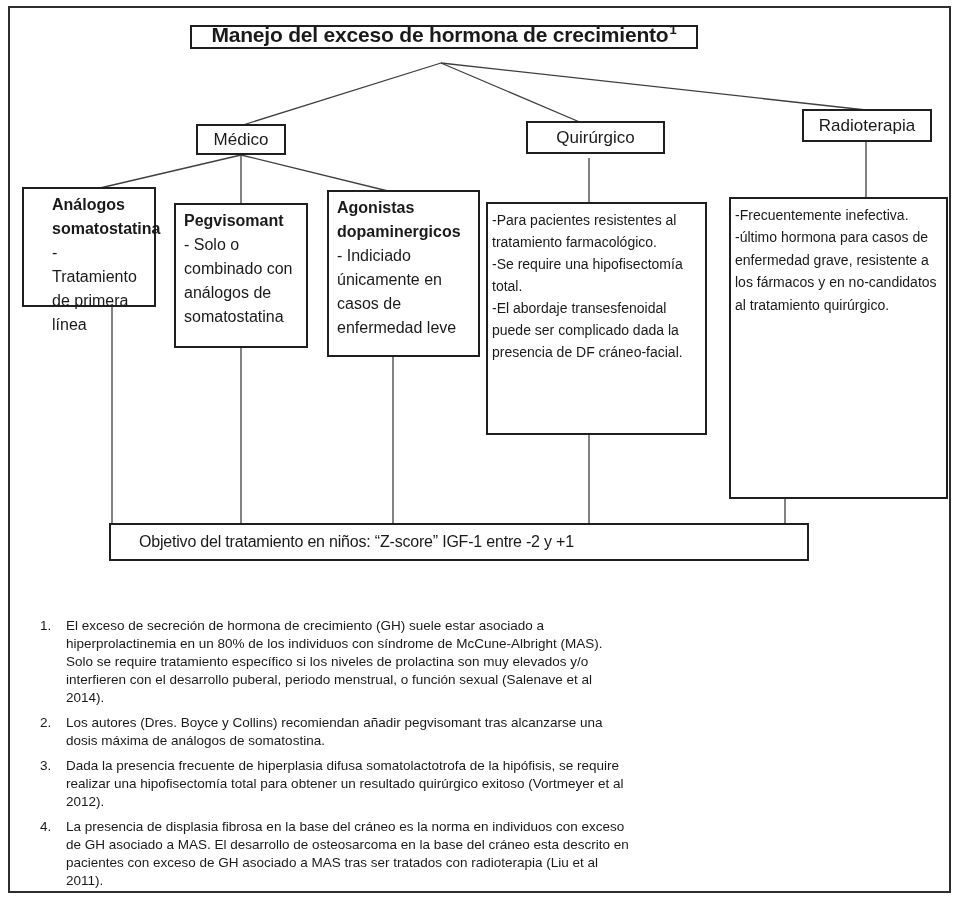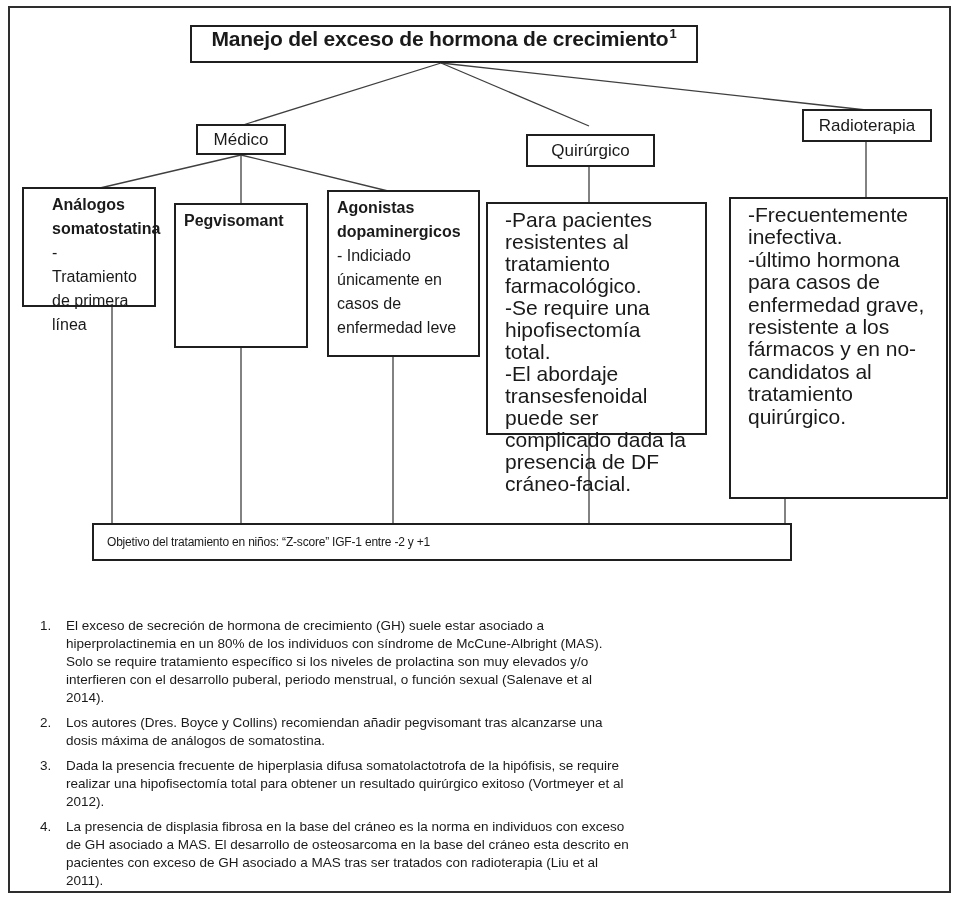--- a/index.html
+++ b/index.html
@@ -2,35 +2,35 @@
 <html><head>
 <meta charset="utf-8">
 <style>
   html,body{margin:0;padding:0;background:#fff;}
   body{font-family:"Liberation Sans","DejaVu Sans",sans-serif;color:#1a1a1a;}
   #stage{position:relative;width:960px;height:905px;background:#fff;overflow:hidden;}
   .outer-border{position:absolute;left:8px;top:6px;width:939px;height:883px;border:2px solid #2e2e2e;}
   svg.connectors{position:absolute;left:0;top:0;width:960px;height:905px;pointer-events:none;}
   svg.connectors line{stroke:#3f3f3f;stroke-width:1.3;}
   .node{position:absolute;border:2px solid #1f1f1f;background:#fff;box-sizing:border-box;}
-  .title-box{left:190px;top:25px;width:508px;height:38px;display:flex;align-items:flex-start;justify-content:center;font-size:21px;font-weight:bold;letter-spacing:-0.2px;}
+  .title-box{left:190px;top:25px;width:508px;height:24px;display:flex;align-items:flex-end;justify-content:center;font-size:21px;font-weight:bold;letter-spacing:-0.2px;}
   .title-box sup{font-size:0.62em;line-height:0;margin-left:1px;}
   .branch{display:flex;align-items:center;justify-content:center;font-size:17px;}
   .branch-medico{left:196px;top:124px;width:90px;height:31px;}
-  .branch-quirurgico{left:526px;top:134px;width:129px;height:33px;}
+  .branch-quirurgico{left:526px;top:121px;width:139px;height:33px;}
   .branch-radioterapia{left:802px;top:109px;width:130px;height:33px;}
   .leaf{font-size:16px;line-height:24px;padding:4px 8px;}
   .leaf .hdr{font-weight:bold;}
   .leaf-analogos{left:22px;top:187px;width:134px;height:120px;padding-left:28px;}
   .leaf-pegvisomant{left:174px;top:203px;width:134px;height:145px;}
   .leaf-agonistas{left:327px;top:190px;width:153px;height:167px;}
-  .detail{font-size:21px;line-height:22px;padding:5px 17px;}
+  .detail{font-size:14px;line-height:22px;padding:5px 4px;}
   .detail-quirurgico{left:486px;top:202px;width:221px;height:233px;}
   .detail-radioterapia{left:729px;top:197px;width:219px;height:302px;line-height:22.4px;}
-  .objective-box{left:92px;top:523px;width:700px;height:38px;display:flex;align-items:center;font-size:12px;padding-left:13px;letter-spacing:-0.2px;}
+  .objective-box{left:109px;top:523px;width:700px;height:38px;display:flex;align-items:center;font-size:16px;padding-left:28px;letter-spacing:-0.2px;}
   .footnotes{position:absolute;left:40px;top:617px;width:612px;font-size:13.5px;line-height:18px;}
   .footnote{display:flex;margin-bottom:7px;}
   .footnote .num{width:26px;flex:0 0 26px;}
   .footnote .txt{width:565px;}
 </style>
 </head>
 <body>
 
 <div id="stage">
   <div class="outer-border"></div>
@@ -65,20 +65,21 @@
     <span>Radioterapia</span>
   </div>
 
   <div class="node leaf leaf-analogos">
     <div class="hdr">Análogos somatostatina</div>
     <div class="bdy">- Tratamiento de primera línea</div>
   </div>
 
   <div class="node leaf leaf-pegvisomant">
     <div class="hdr">Pegvisomant</div>
+    <div class="bdy">- Solo o combinado con análogos de somatostatina</div>
   </div>
 
   <div class="node leaf leaf-agonistas">
     <div class="hdr">Agonistas dopaminergicos</div>
     <div class="bdy">- Indiciado únicamente en casos de enfermedad leve</div>
   </div>
 
   <div class="node detail detail-quirurgico">
     <div>-Para pacientes resistentes al tratamiento farmacológico.</div>
     <div>-Se require una hipofisectomía total.</div>

